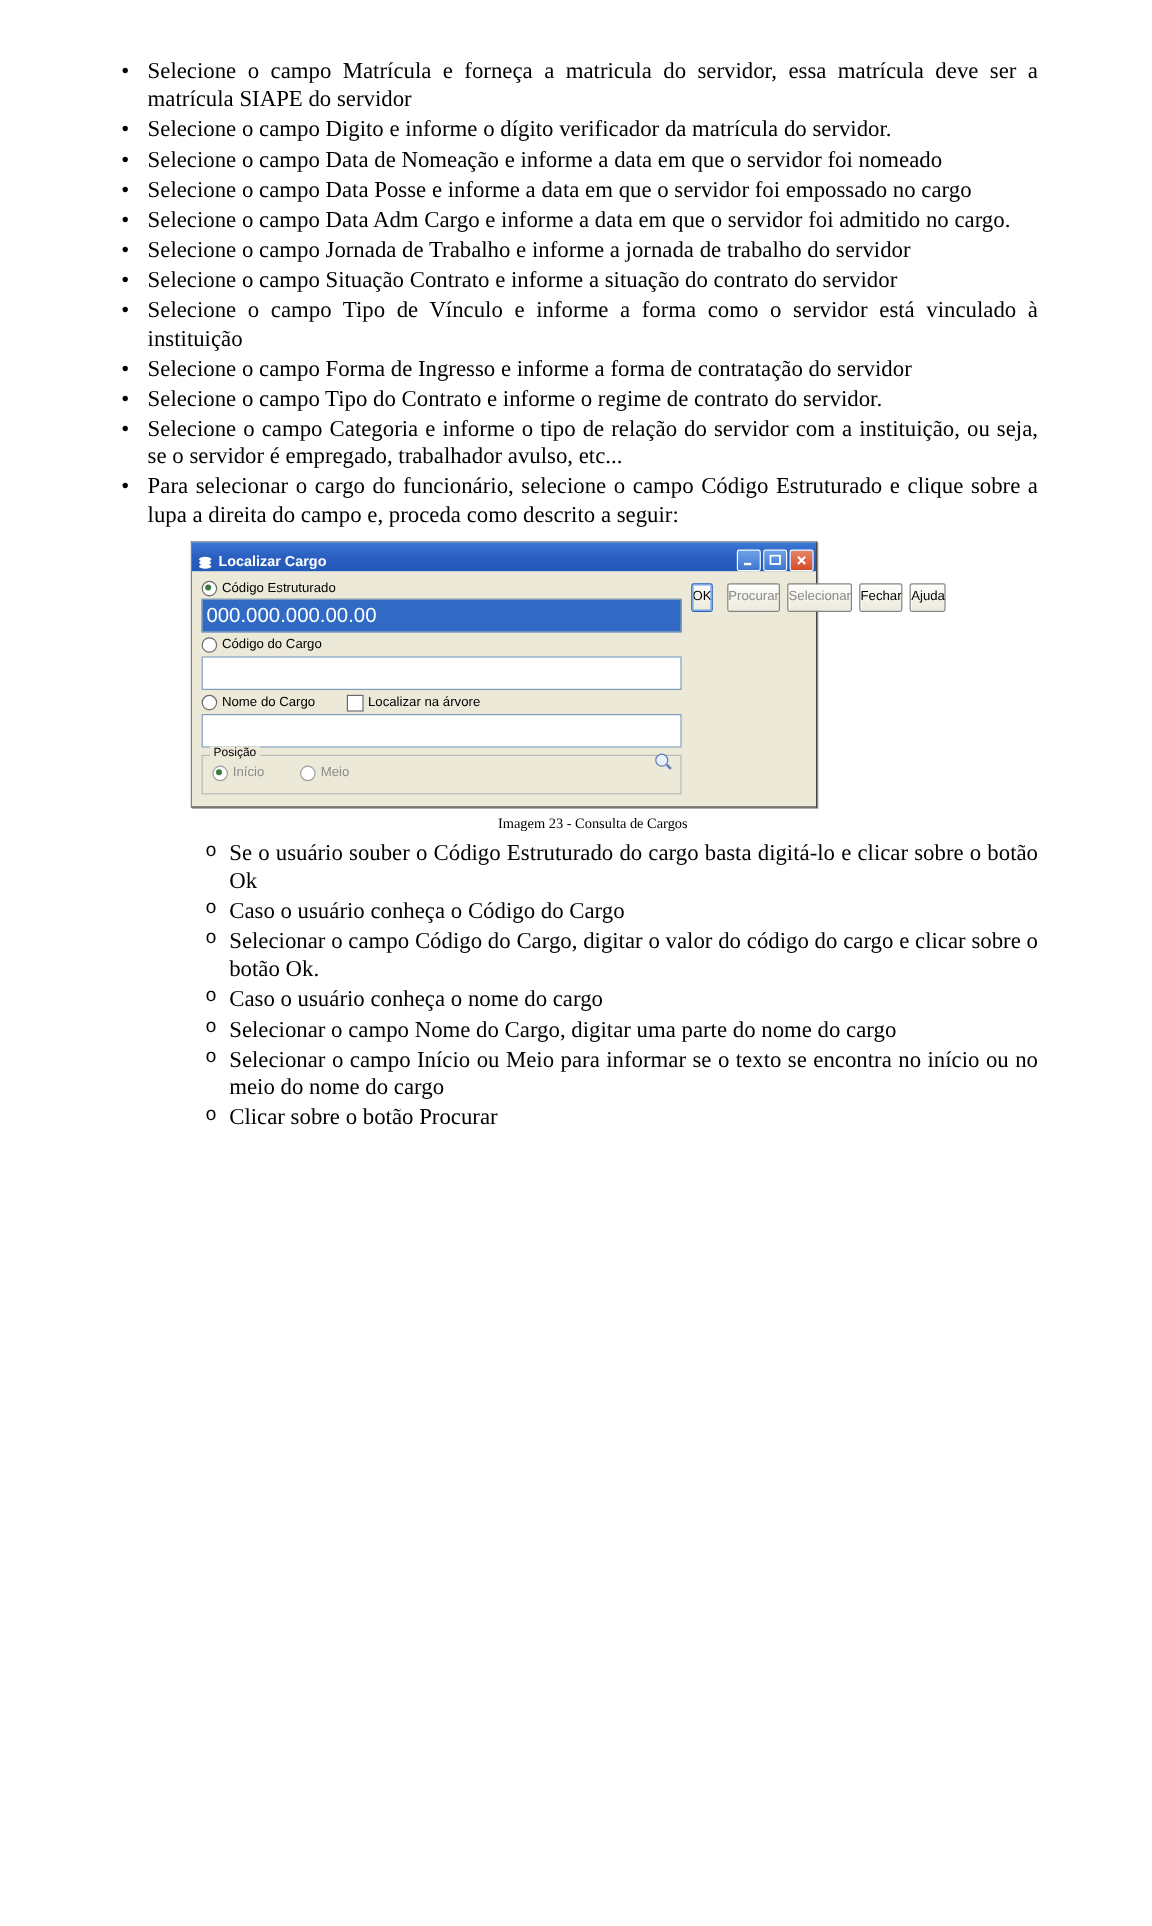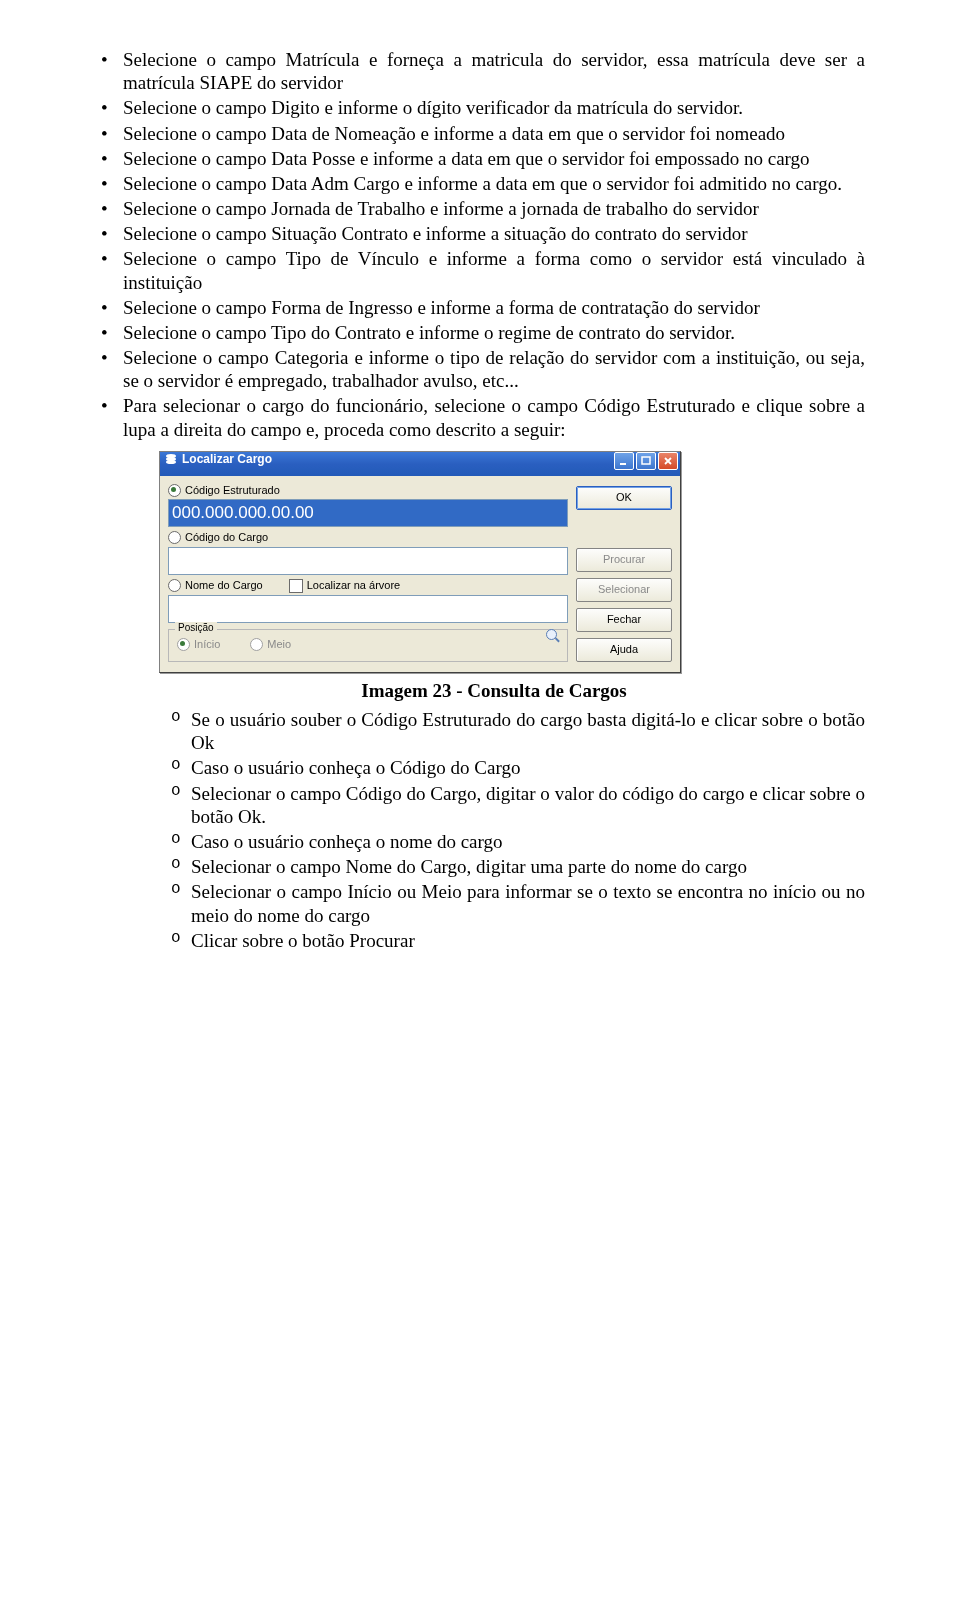--- a/index.html
+++ b/index.html
@@ -42,21 +42,21 @@
     border-bottom-color: #404040;
     font-family: Tahoma, Arial, sans-serif;
     font-size: 11px;
     color: #000;
     box-shadow: 1px 1px 0 #999;
   }
   .titlebar {
     background: linear-gradient(to bottom, #3b77d6 0%, #2a5fc0 50%, #225ab8 100%);
     color: #fff;
     display: flex;
-    align-items: flex-start;
+    align-items: flex-end;
     height: 24px;
     padding: 0 2px 0 4px;
   }
   .titlebar .tb-icon {
     width: 14px; height: 14px;
     margin-right: 4px;
     display: inline-flex;
     align-items: center;
     justify-content: center;
   }
@@ -80,21 +80,21 @@
     background: linear-gradient(#e98468, #d64a28);
   }
   .dialog-body {
     padding: 8px 8px 10px 8px;
     display: flex;
     gap: 8px;
     position: relative;
     border-radius: 32px;
   }
   .left-col { flex: 1; }
-  .right-col { width: 96px; display: flex; flex-direction: column; gap: 6px; padding-top: 2px; }
+  .right-col { width: 96px; display: flex; flex-direction: row; gap: 6px; padding-top: 2px; }
   .row { margin-bottom: 4px; }
   .radio-line { display: flex; align-items: center; gap: 4px; margin-bottom: 2px; }
   .radio {
     width: 11px; height: 11px; border: 1px solid #6b6b6b; border-radius: 50%;
     background: #fff; display: inline-block; position: relative; flex-shrink: 0;
   }
   .radio.checked::after {
     content: ""; position: absolute; left: 2px; top: 2px; width: 5px; height: 5px;
     background: #3a7a3a; border-radius: 50%;
   }
@@ -147,22 +147,22 @@
   .mag-icon::before {
     content: ""; position: absolute; width: 9px; height: 9px; border: 1.5px solid #5a7eb5;
     border-radius: 50%; left: 0; top: 0; background: #e8f0fb;
   }
   .mag-icon::after {
     content: ""; position: absolute; width: 5px; height: 1.5px; background: #5a7eb5;
     left: 9px; top: 10px; transform: rotate(45deg);
   }
   .caption {
     text-align: center;
-    font-weight: bold;
-    font-size: 19px;
+    font-weight: normal;
+    font-size: 12px;
     margin: 2px 0 6px 0;
   }
   ul.inner {
     list-style: none;
     padding: 0;
     margin: 0 0 0 48px;
   }
   ul.inner > li {
     position: relative;
     padding-left: 20px;

